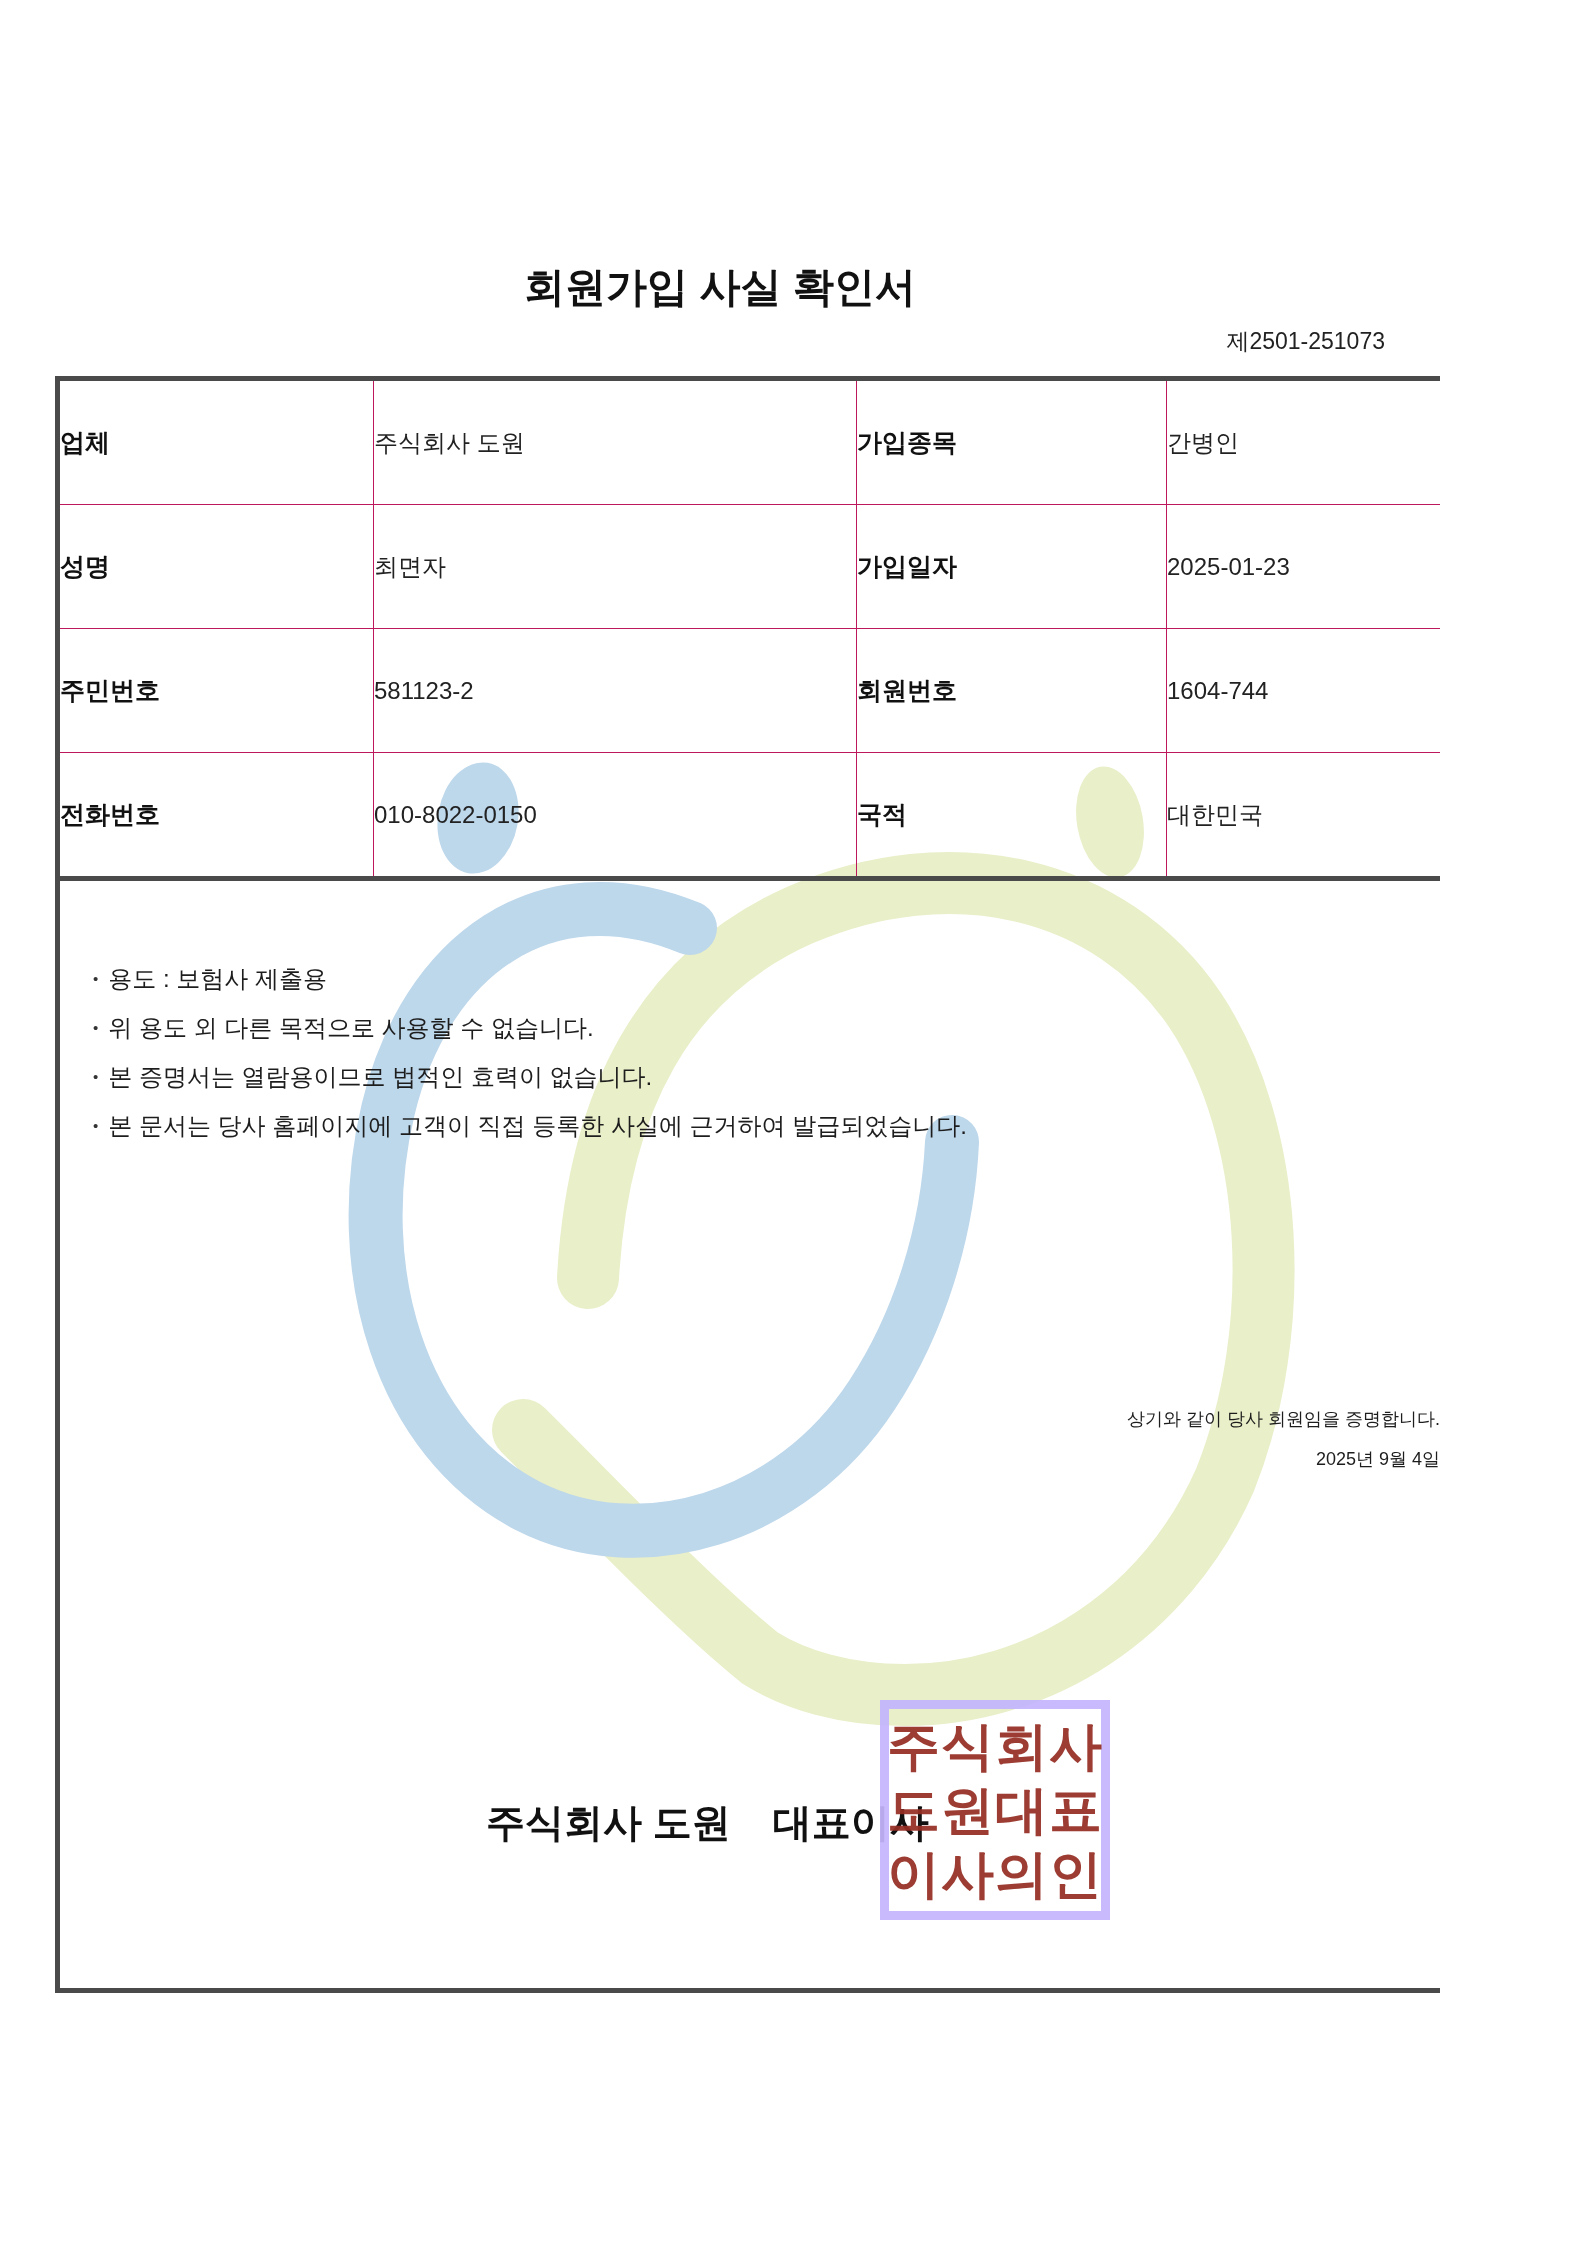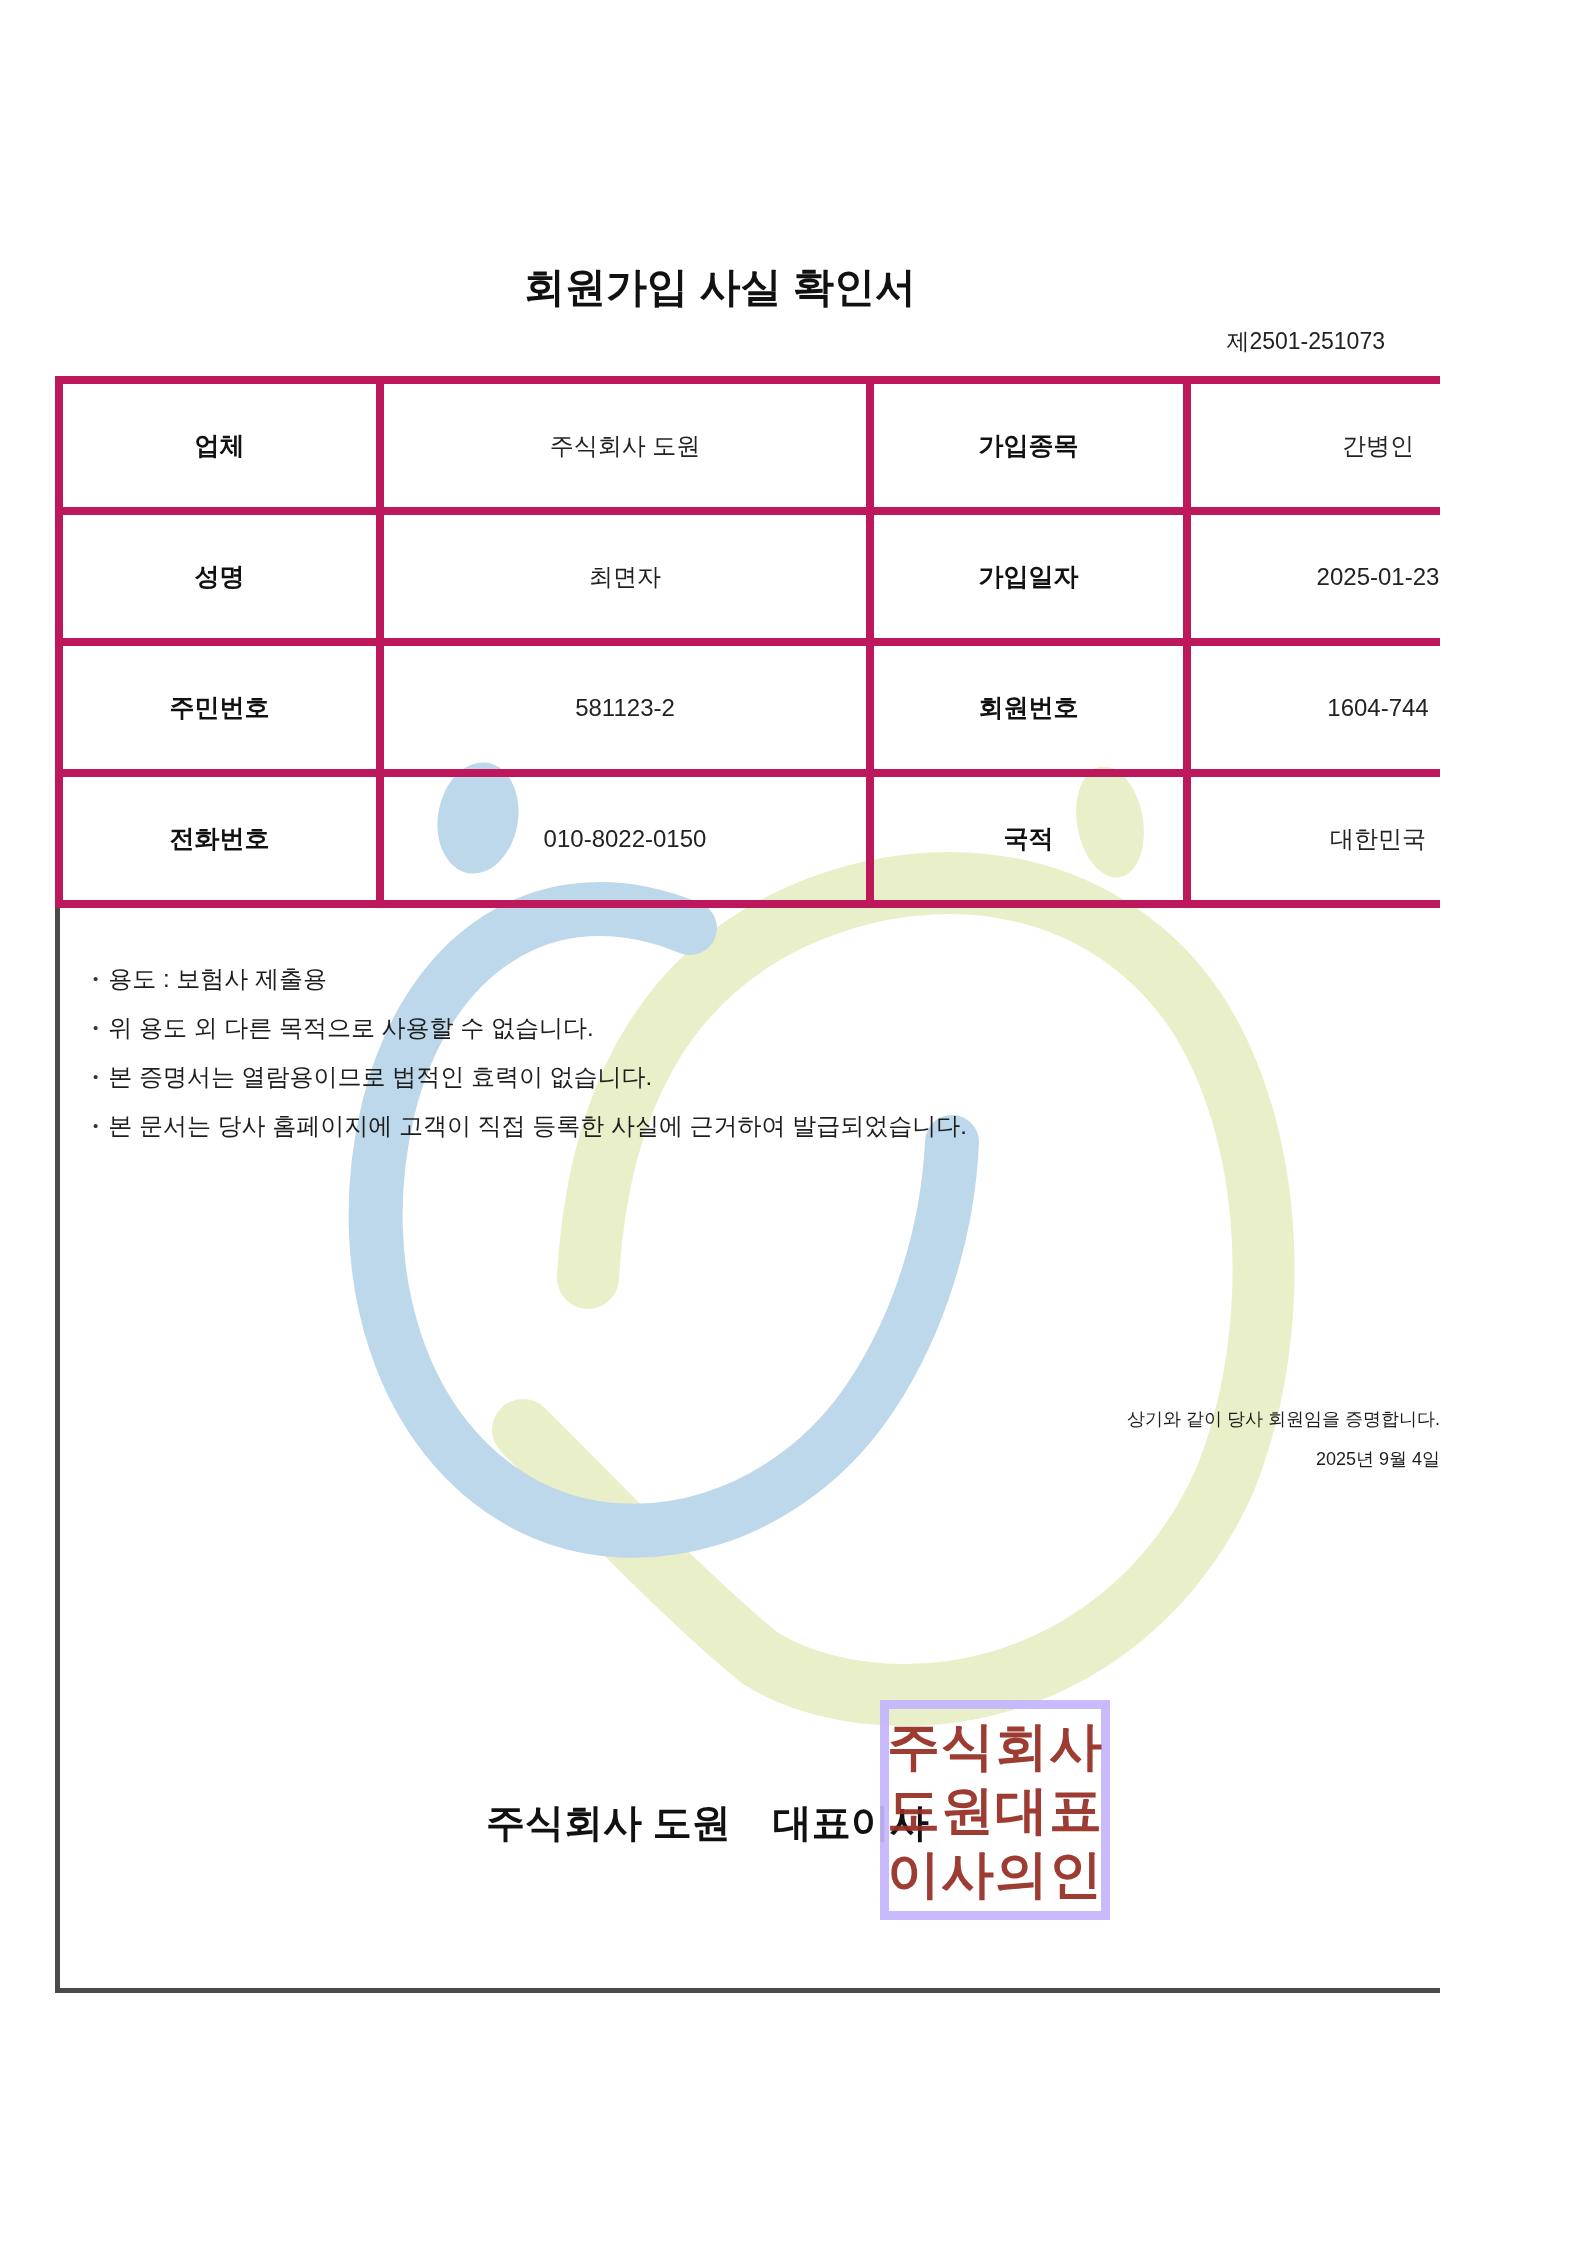--- a/index.html
+++ b/index.html
@@ -14,21 +14,21 @@
   }
   .doc-number{
     position:absolute;right:55px;top:326px;font-size:23px;color:#222;z-index:3;
   }
   table.info{
     position:absolute;left:55px;top:376px;width:1478px;z-index:2;
     border-collapse:collapse;table-layout:fixed;background:transparent;
     border:5px solid #4a4a4a;
   }
   table.info td{
-    border:8px solid #be185d;height:123px;text-align:center;vertical-align:middle;
+    border:1px solid #be185d;height:123px;text-align:left;vertical-align:middle;
     background:transparent;padding:0;
   }
   td.lbl{font-size:25px;font-weight:700;color:#111;}
   td.val{font-size:24px;font-weight:400;color:#222;}
   .col1{width:313px;}.col2{width:482px;}.col3{width:309px;}.col4{width:374px;}
   .content-box{
     position:absolute;left:55px;top:878px;width:1478px;height:1115px;z-index:1;
     border:5px solid #4a4a4a;border-top:none;box-sizing:border-box;background:transparent;
   }
   .note{

